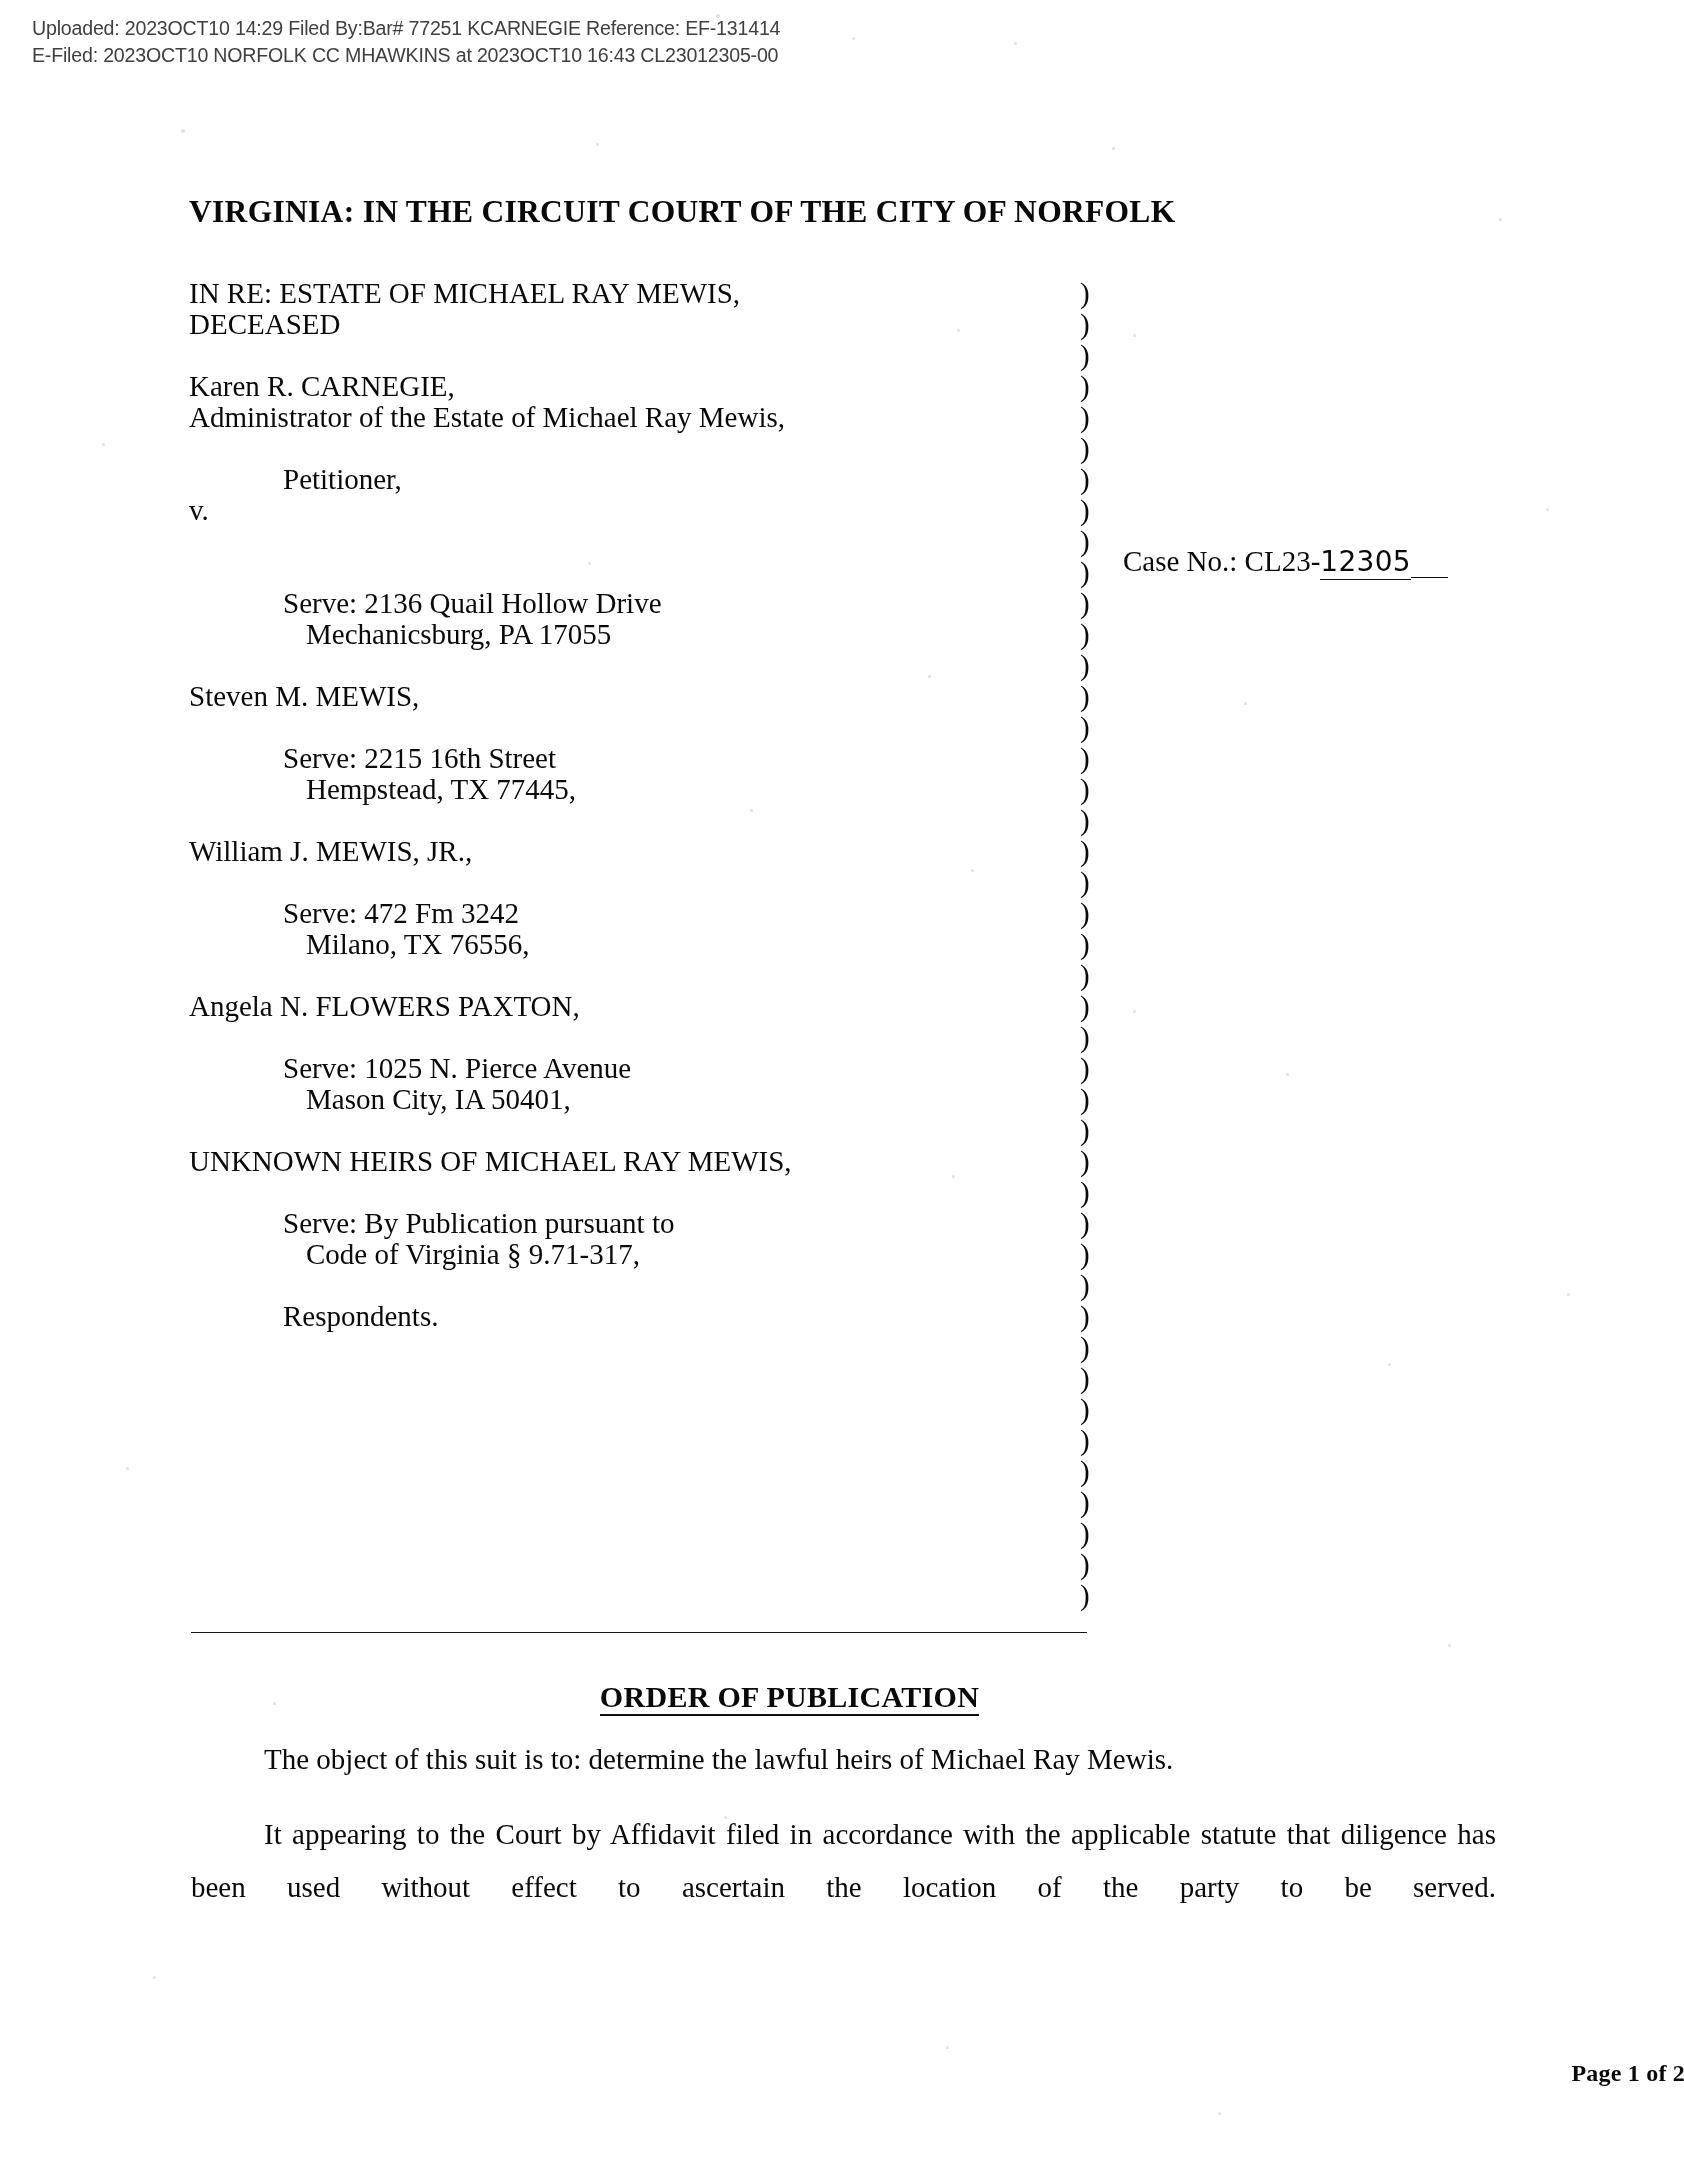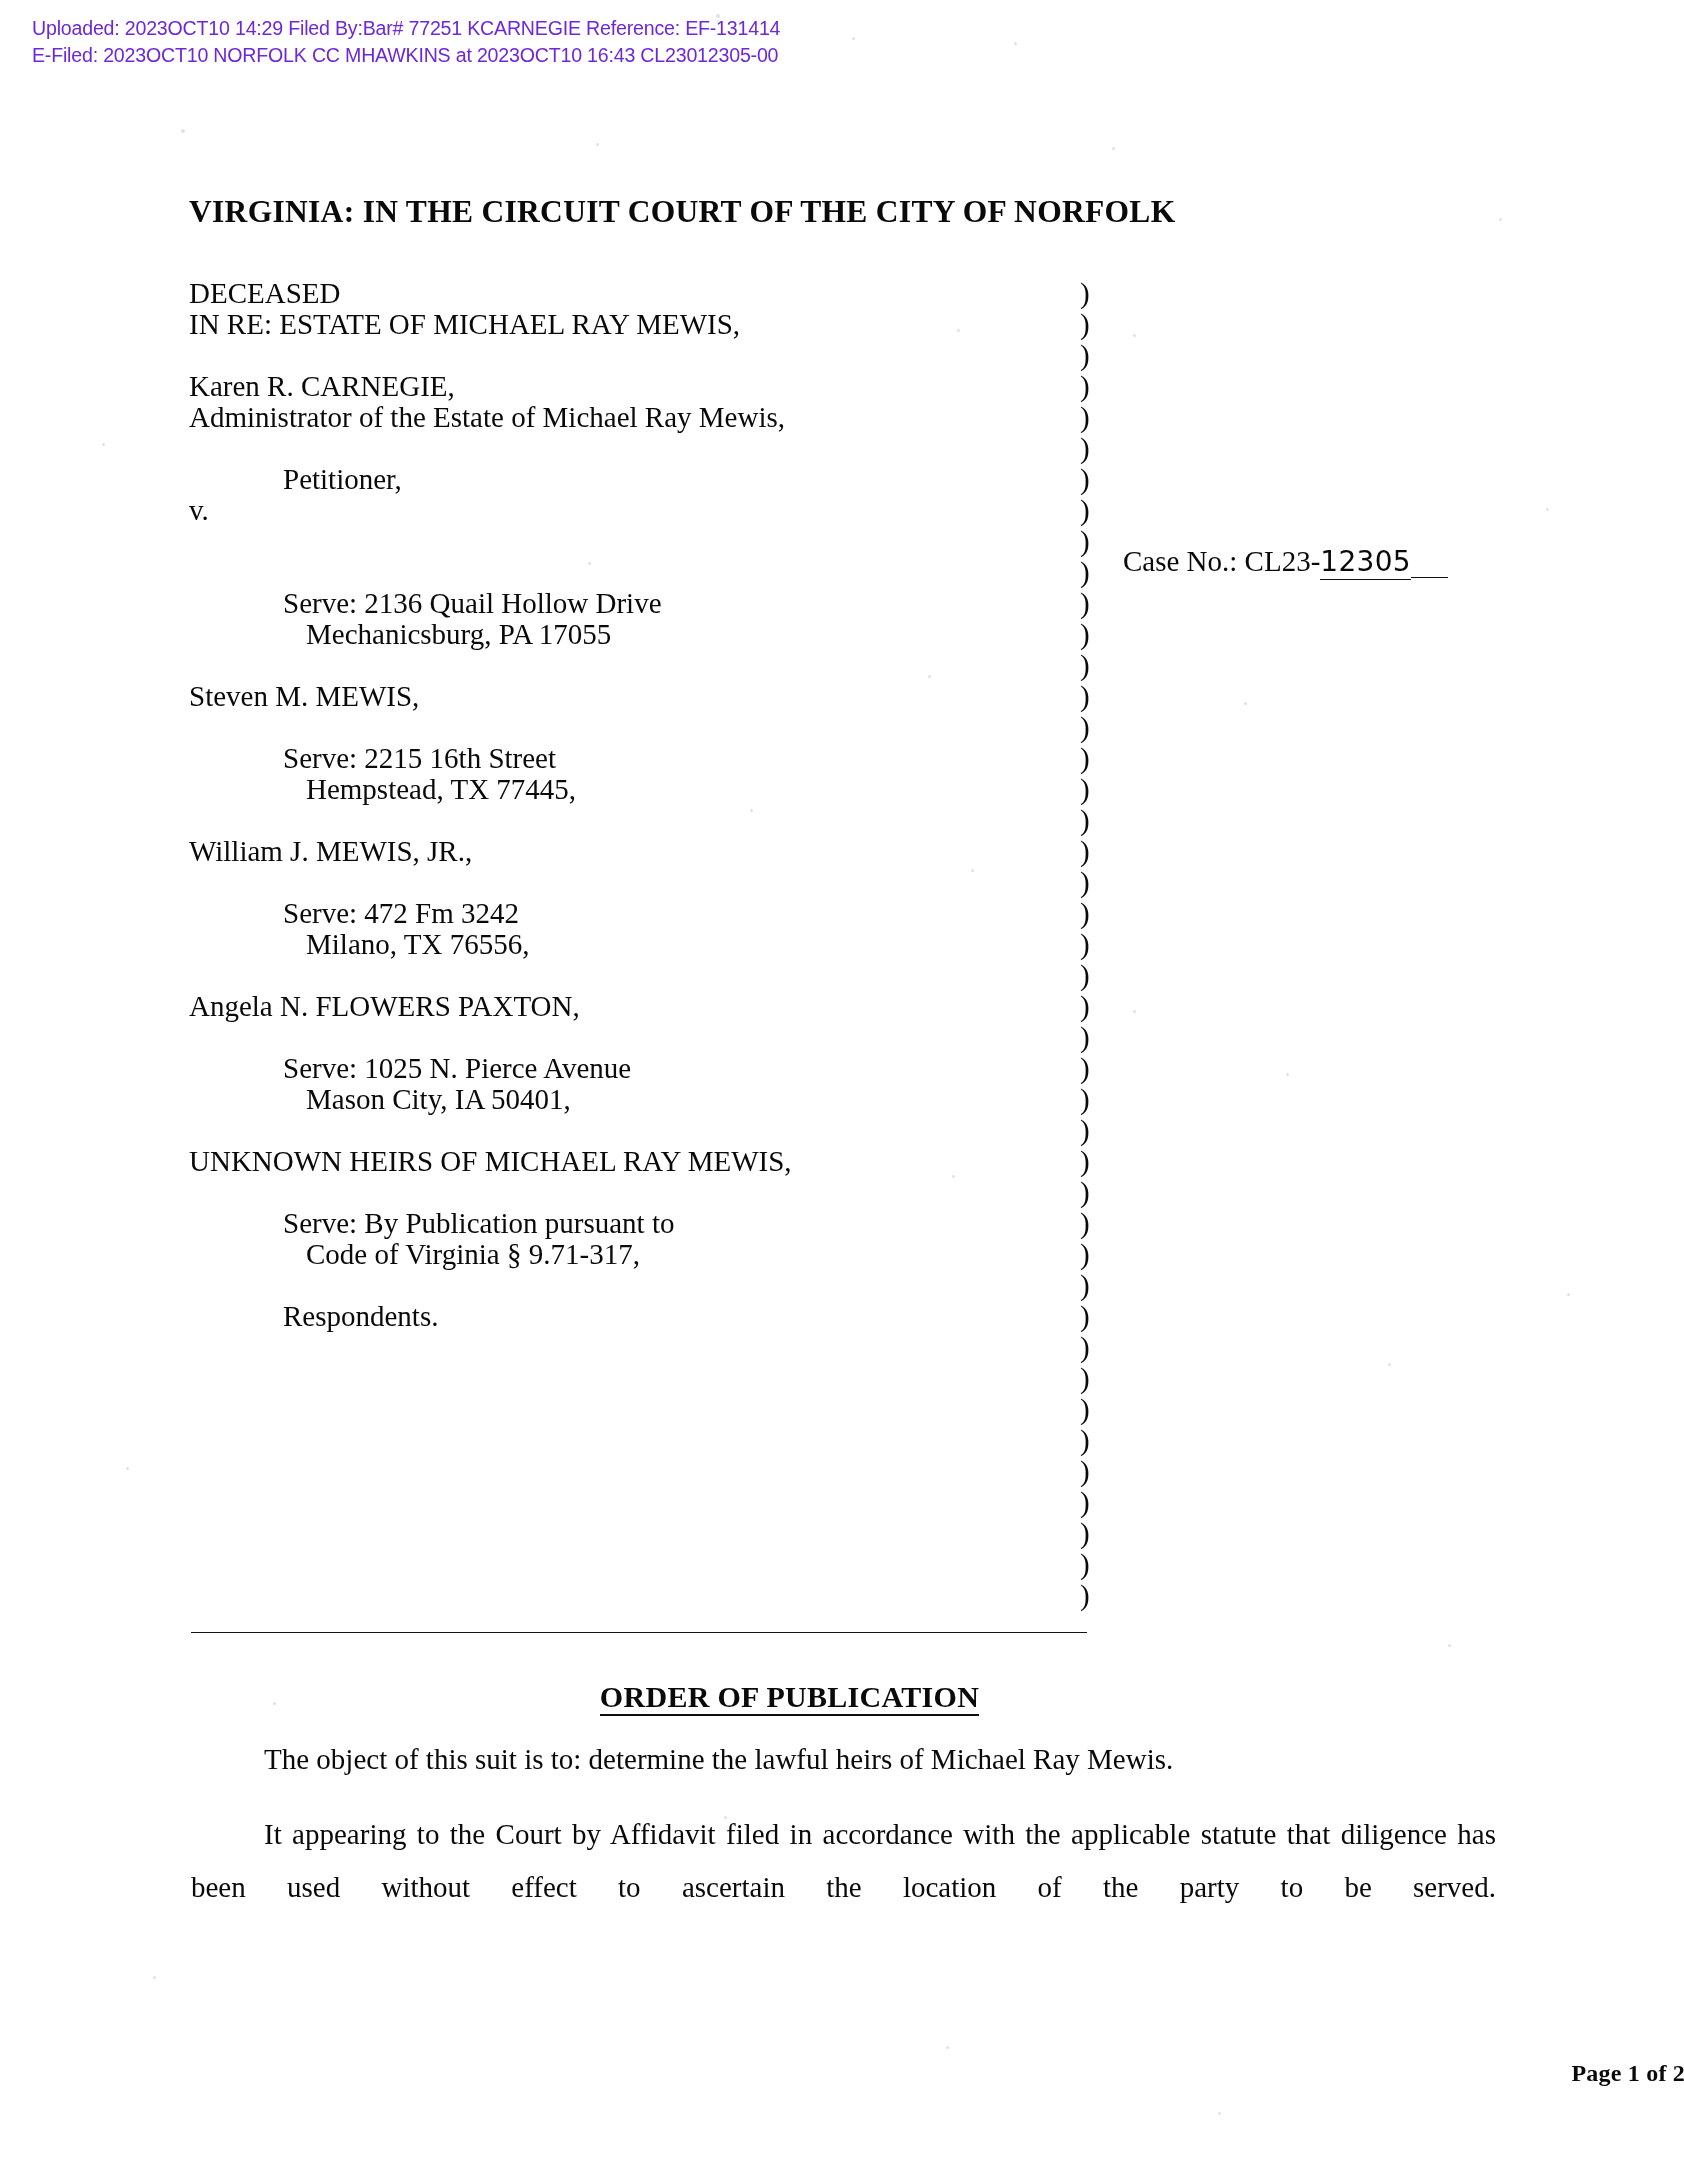--- a/index.html
+++ b/index.html
@@ -23,21 +23,21 @@
 
   
   .efile-stamp {
     position: absolute;
     left: 32px;
     top: 15.3px;
     font-family: "Liberation Sans", "DejaVu Sans", sans-serif;
     font-size: 19.6px;
     line-height: 27px;
     letter-spacing: -0.2px;
-    color: #6d28d9;
+    color: #404040;
     white-space: nowrap;
   }
   .efile-stamp div { white-space: nowrap; }
 
   
   .court-title {
     position: absolute;
     left: 189px;
     top: 194px;
     font-size: 31.5px;
@@ -202,22 +202,22 @@
   <div class="speck" style="left:1218px;top:2112px;width:3.4px;height:3.4px;"></div>
 
   <div class="efile-stamp">
     <div>Uploaded: 2023OCT10 14:29 Filed By:Bar# 77251 KCARNEGIE Reference: EF-131414</div>
     <div>E-Filed: 2023OCT10 NORFOLK CC MHAWKINS at 2023OCT10 16:43 CL23012305-00</div>
   </div>
 
   <div class="court-title">VIRGINIA:   IN THE CIRCUIT COURT OF THE CITY OF NORFOLK</div>
 
   <div class="caption">
+      <div class="cap-line">IN RE: ESTATE OF MICHAEL RAY MEWIS,</div>
       <div class="cap-line">DECEASED</div>
-      <div class="cap-line">IN RE: ESTATE OF MICHAEL RAY MEWIS,</div>
       <div class="cap-line cap-blank"></div>
       <div class="cap-line">Karen R. CARNEGIE,</div>
       <div class="cap-line">Administrator of the Estate of Michael Ray Mewis,</div>
       <div class="cap-line cap-blank"></div>
       <div class="cap-line cap-indent-1">Petitioner,</div>
       <div class="cap-line">v.</div>
       <div class="cap-line cap-blank"></div>
       <div class="cap-line cap-blank"></div>
       <div class="cap-line cap-indent-1">Serve:  2136 Quail Hollow Drive</div>
       <div class="cap-line cap-indent-2">Mechanicsburg, PA 17055</div>

